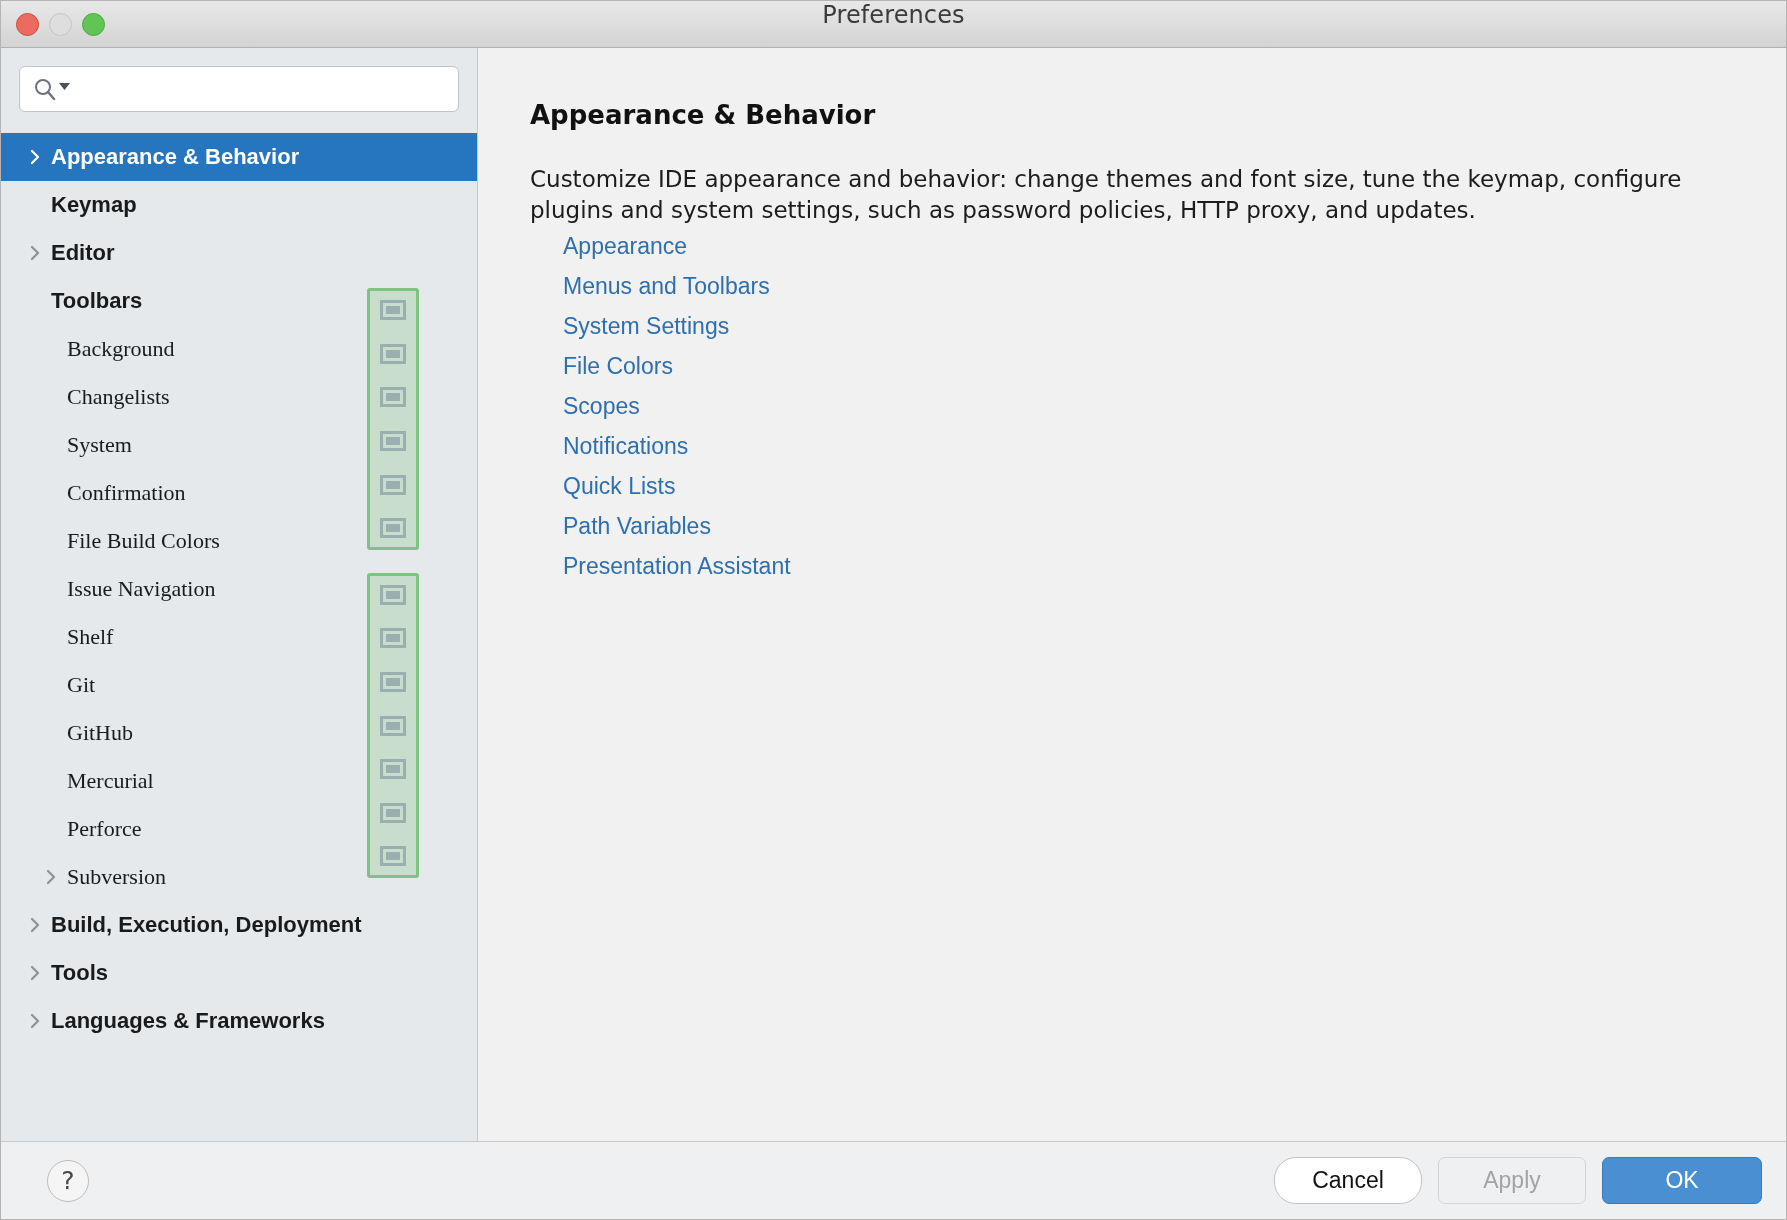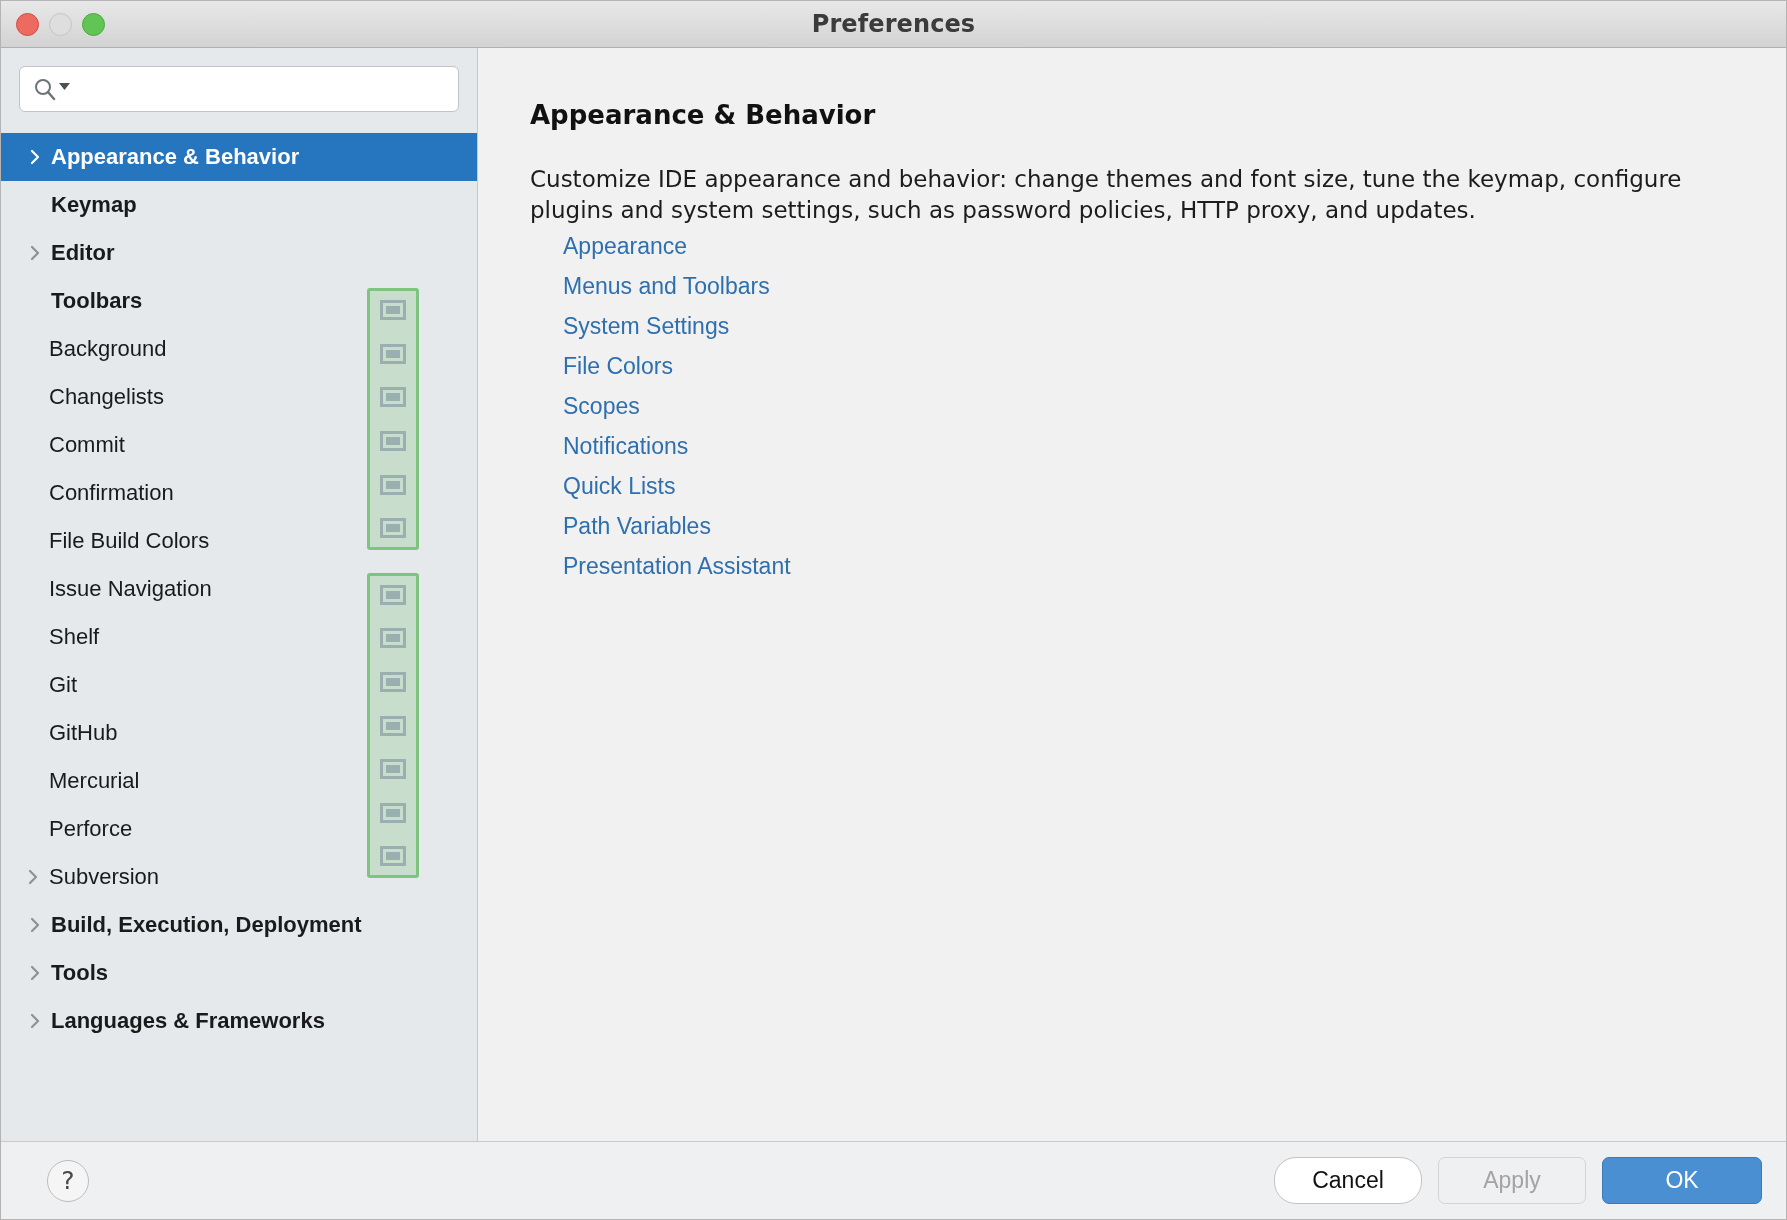--- a/index.html
+++ b/index.html
@@ -20,23 +20,21 @@
   }
 
   
   .titlebar {
     position: relative;
     height: 47px;
     flex: 0 0 47px;
     background: linear-gradient(to bottom, #e8e8e8 0%, #d3d3d3 100%);
     border-bottom: 1px solid #b0b0b0;
     display: flex;
-    align-items: center;
     justify-content: center;
-    font-weight: bold;
   }
   .traffic {
     position: absolute;
     left: 15px; top: 0; bottom: 0;
     display: flex; align-items: center; gap: 10px;
   }
   .dot { width: 23px; height: 23px; border-radius: 50%; }
   .dot.close { background: #ec6a5f; border: 1px solid #d04c42; }
   .dot.min   { background: #dedede; border: 1px solid #c4c4c4; }
   .dot.zoom  { background: #61c555; border: 1px solid #49a93d; }
@@ -104,21 +102,21 @@
     flex: 0 0 24px;
     display: flex; align-items: center; justify-content: center;
     margin-right: 4px;
   }
   .arrow svg { display:block; }
   .arrow.spacer { visibility: hidden; }
   .tree-label { line-height: 1; }
 
   
   .lvl0 { padding-left: 22px; }
-  .lvl1 { padding-left: 20px; }
+  .lvl1 { padding-left: 38px; font-family: Liberation Serif, serif; }
 
   
   .hl-box {
     position: absolute;
     background: rgba(159, 205, 160, 0.42);
     border: 3px solid #7cc47f;
     border-radius: 3px;
     z-index: 5;
     pointer-events: none;
   }
@@ -297,21 +295,21 @@
               </svg>
             </span>
             <span class="tree-label">Changelists</span>
           </div>
           <div class="tree-row lvl1">
             <span class="arrow spacer" style="color: rgb(141, 146, 150);">
               <svg width="20" height="20" viewBox="0 0 20 20">
                 <polyline points="7,4 13,10 7,16" fill="none" stroke="currentColor" stroke-width="2.2" stroke-linecap="round" stroke-linejoin="round"></polyline>
               </svg>
             </span>
-            <span class="tree-label">Commit</span>
+            <span class="tree-label">System</span>
           </div>
           <div class="tree-row lvl1">
             <span class="arrow spacer" style="color: rgb(141, 146, 150);">
               <svg width="20" height="20" viewBox="0 0 20 20">
                 <polyline points="7,4 13,10 7,16" fill="none" stroke="currentColor" stroke-width="2.2" stroke-linecap="round" stroke-linejoin="round"></polyline>
               </svg>
             </span>
             <span class="tree-label">Confirmation</span>
           </div>
           <div class="tree-row lvl1">

